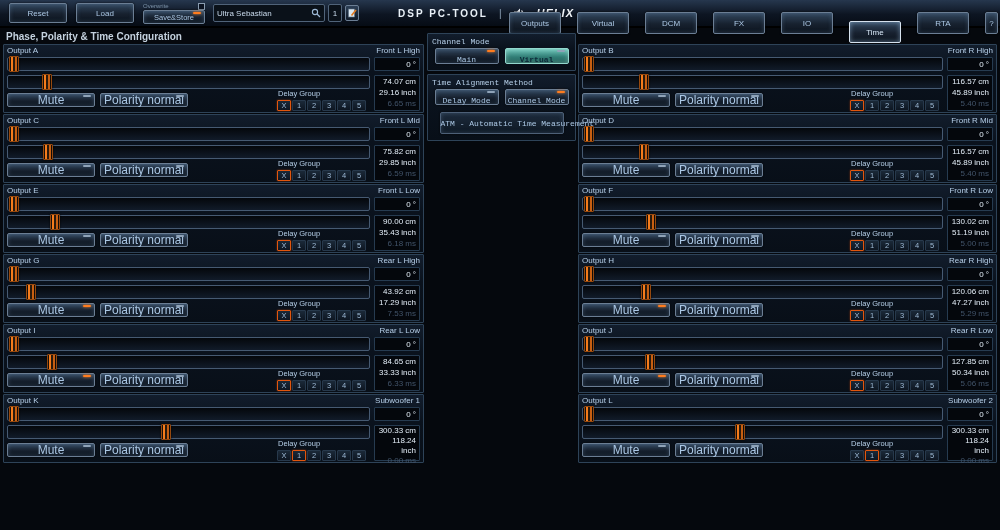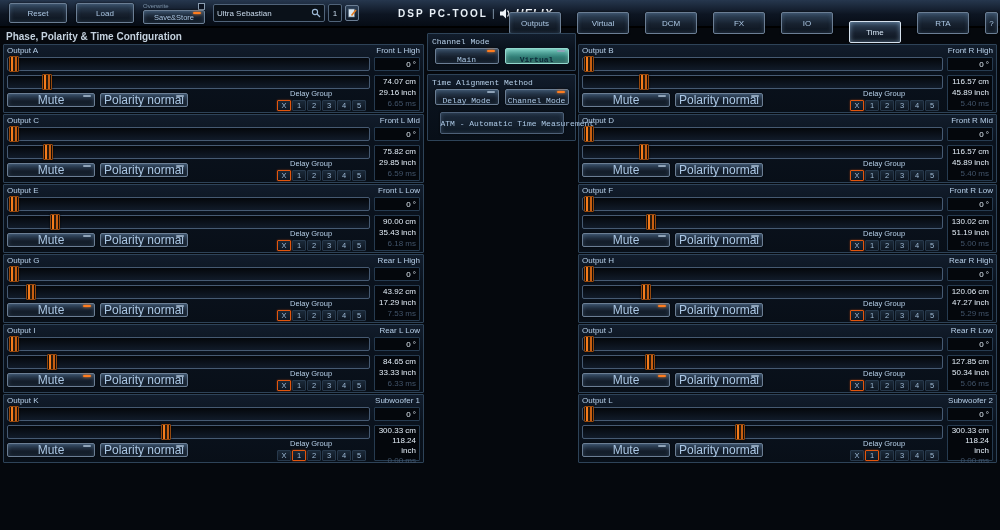--- a/index.html
+++ b/index.html
@@ -33,21 +33,21 @@
   .name-field {
     margin-left:8px; width:112px; height:18px; display:flex; align-items:center;
     background:#0a1119; border:1px solid #506379; border-radius:2px;
     padding:0 3px; font-size:8px; color:#c9daec;
   }
   .name-field .grow { flex:1; }
   .num-box { margin-left:3px; width:14px; height:18px; line-height:17px; text-align:center;
     background:#0a1119; border:1px solid #506379; border-radius:2px; font-size:8px; color:#c9daec; }
   .edit-box { margin-left:3px; width:14px; height:16px; background:linear-gradient(#2c3f56,#101a28);
     border:1px solid #6b7e94; border-radius:2px; display:flex; align-items:center; justify-content:center; }
-  .logo { position:absolute; left:398px; top:0; height:26px; display:flex; align-items:center; gap:4px; }
+  .logo { position:absolute; left:398px; top:0; height:26px; display:flex; align-items:center; gap:11px; }
   .logo-dsp { font-size:10px; font-weight:bold; letter-spacing:2px; color:#e9f0f7; }
   .logo-sep { color:#8fa3b8; font-size:10px; }
   .logo-helix { font-size:11px; font-weight:bold; font-style:italic; letter-spacing:1px; color:#f2f6fa; }
   .tabs { position:absolute; right:2px; top:3px; display:flex; gap:16px; align-items:center; }
   .tab { width:52px; height:22px; line-height:21px; }
   .tab.active { border-color:#d6e2ee; box-shadow:inset 0 0 5px rgba(180,220,255,.5); color:#d8e8f6;margin-top:18px; }
   .tab.help { width:13px; }
   
   .page-title { position:absolute; top:31px; left:6px; font-size:10px; font-weight:bold; color:#c4d1de; }
   
@@ -71,21 +71,21 @@
     background:linear-gradient(90deg,#16100a 0 18%,#f57c1c 18% 42%,#2a1a0c 42% 58%,#c75f12 58% 82%,#120c07 82%);
     box-shadow:0 0 2px rgba(0,0,0,.9); }
   .vbox { background:#04070c; border:1px solid #263b50; border-radius:1px;
     color:#e3edf7; font-size:8px; text-align:right; padding:0 3px; }
   .phase-box { height:14px; line-height:13px; margin-bottom:4px; }
   .multi-box { height:36px; display:flex; flex-direction:column; justify-content:space-evenly; line-height:10px; }
   .multi-box .ms { color:#42546a; }
   .btns { display:flex; gap:5px; margin-top:3px; align-items:flex-start; }
   .sbtn { width:88px; height:14px; line-height:13px; font-size:12px; }
   .dgroup { margin-left:auto; margin-right:4px; margin-top:-3px; }
-  .dg-label { font-size:7.5px; color:#b6cfe8; height:8px; line-height:8px; margin-left:13px; }
+  .dg-label { font-size:7.5px; color:#b6cfe8; height:8px; line-height:8px; margin-left:1px; }
   .dg-row { display:flex; gap:1px; margin-top:2px; }
   .dg { width:14px; height:11px; line-height:10px; text-align:center; font-size:7.5px; color:#9db9d5;
     background:linear-gradient(#1b2938,#0d1622); border:1px solid #27394c; border-radius:1px; }
   .dg.sel { border:1px solid #e2560e; box-shadow:0 0 2px rgba(226,86,14,.6); }
   
   .panel { border:1px solid #2e4358; border-radius:1px; padding:2px 4px 6px;
     background:linear-gradient(#121d2c,#0a121d 40%,#080f18); margin-bottom:3px; }
   .ptitle { font-size:8px; color:#b6cfe8; height:12px; line-height:11px; }
   .prow { display:flex; gap:6px; justify-content:center; }
   .mode-btn { width:64px; height:16px; line-height:22px; font-size:8px; }

